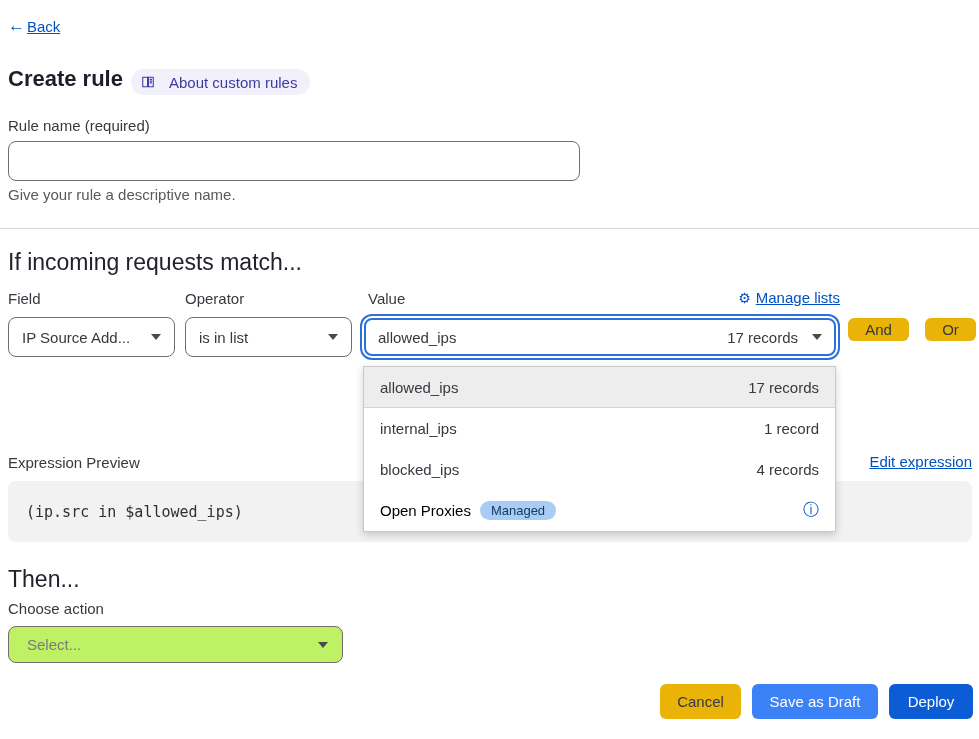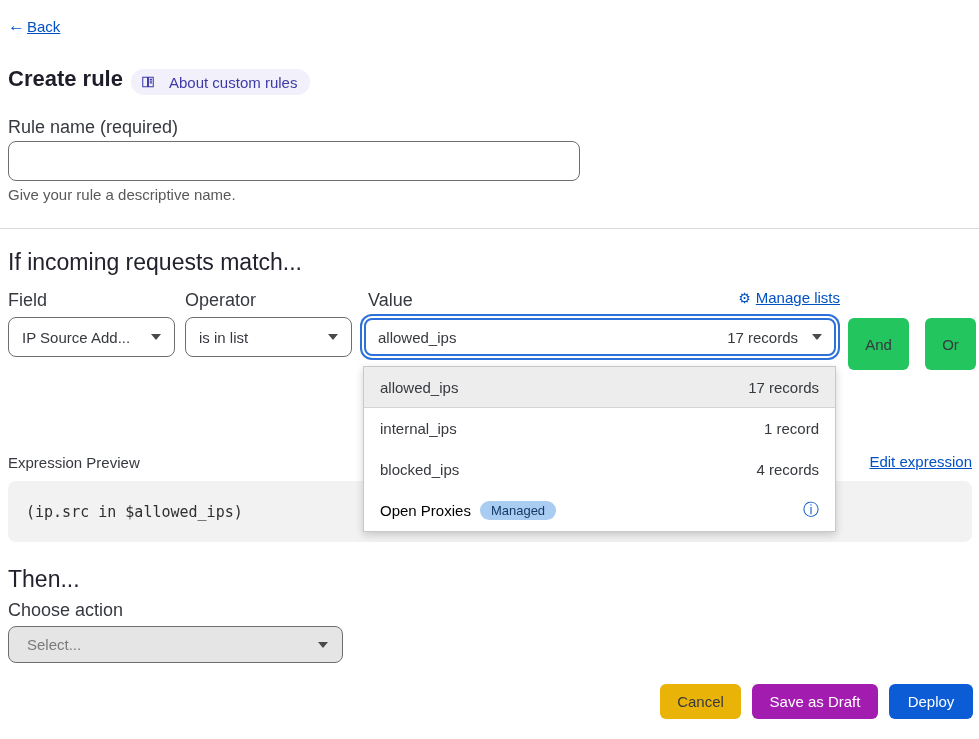--- a/index.html
+++ b/index.html
@@ -27,21 +27,21 @@
     font-size: 22px; font-weight: bold; color: #1e1e2a;
   }
   .about-badge {
     position: absolute; left: 131px; top: 69px;
     height: 26px; padding: 0 13px 0 10px;
     background: #f1f0fb; border-radius: 13px;
     display: flex; align-items: center; gap: 14px;
     font-size: 15px; color: #3d3aa6; cursor: pointer;
   }
   
-  .field-label { font-size: 18px; color: #36393f; }
+  .field-label { font-size: 15px; color: #36393f; }
   .lbl-rule-name { position: absolute; left: 8px; top: 117px; }
   .rule-name-input {
     position: absolute; left: 8px; top: 141px;
     width: 572px; height: 40px;
     border: 1px solid #6e6e6e; border-radius: 8px;
     font-size: 15px; padding: 0 12px; color: #36393f;
     font-family: "Liberation Sans", sans-serif;
   }
   .helper-text { position: absolute; left: 8px; top: 186px; font-size: 15px; color: #595959; }
   .divider { position: absolute; left: 0; top: 228px; width: 979px; height: 1px; background: #d9d9d9; }
@@ -75,22 +75,22 @@
     display: flex; align-items: center; padding: 0 12px;
     font-size: 15px; color: #36393f; cursor: pointer;
   }
   .sel-value .records { margin-left: auto; margin-right: 14px; color: #36393f; }
   .chev {
     width: 0; height: 0; flex: none;
     border-left: 5px solid transparent; border-right: 5px solid transparent;
     border-top: 6px solid #4a4a4a;
   }
   .pill-btn {
-    position: absolute; top: 318px; height: 52px;
-    background: #22c55e; border: none; border-radius: 6px;
+    position: absolute; top: 318px; height: 23px;
+    background: #eab308; border: none; border-radius: 6px;
     font-size: 15px; color: #36393f; cursor: pointer;
     font-family: "Liberation Sans", sans-serif;
   }
   .btn-and { left: 848px; width: 61px; }
   .btn-or  { left: 925px; width: 51px; }
   
   .lists-dropdown {
     position: absolute; left: 363px; top: 366px; width: 473px;
     background: #ffffff; border: 1px solid #c9c9c9;
     box-shadow: 0 3px 8px rgba(0,0,0,0.18); z-index: 5;
@@ -113,33 +113,33 @@
   .code-block {
     position: absolute; left: 8px; top: 481px; width: 964px; height: 61px;
     background: #f2f2f2; border-radius: 8px;
     display: flex; align-items: center; padding: 0 18px;
     font-family: "DejaVu Sans Mono", monospace; font-size: 15px; color: #303030;
   }
   
   .lbl-action { position: absolute; left: 8px; top: 600px; }
   .sel-action {
     position: absolute; left: 8px; top: 626px; width: 335px; height: 37px;
-    border: 1px solid #6e6e6e; border-radius: 8px; background: #e5e5e5;
+    border: 1px solid #6e6e6e; border-radius: 8px; background: #bef264;
     display: flex; align-items: center; justify-content: space-between;
     padding: 0 14px 0 18px; font-size: 15px; cursor: pointer;
   }
   .sel-action .placeholder { color: #7a7a7a; }
   
   .footer-btn {
     position: absolute; top: 684px; height: 35px;
     border: none; border-radius: 6px; font-size: 15px; cursor: pointer;
     font-family: "Liberation Sans", sans-serif;
   }
   .btn-cancel { left: 660px; width: 81px;  background: #eab308; color: #36393f; }
-  .btn-save   { left: 752px; width: 126px; background: #a21caf; color: #ffffff; }
+  .btn-save   { left: 752px; width: 126px; background: #3b82f6; color: #ffffff; }
   .btn-deploy { left: 889px; width: 84px;  background: #0b5cd5; color: #ffffff; }
   .book-icon svg { display: block; }
 </style>
 </head>
 <body>
 
 <div class="page">
 
   <a class="back-link">
     <span class="back-arrow">←</span>

